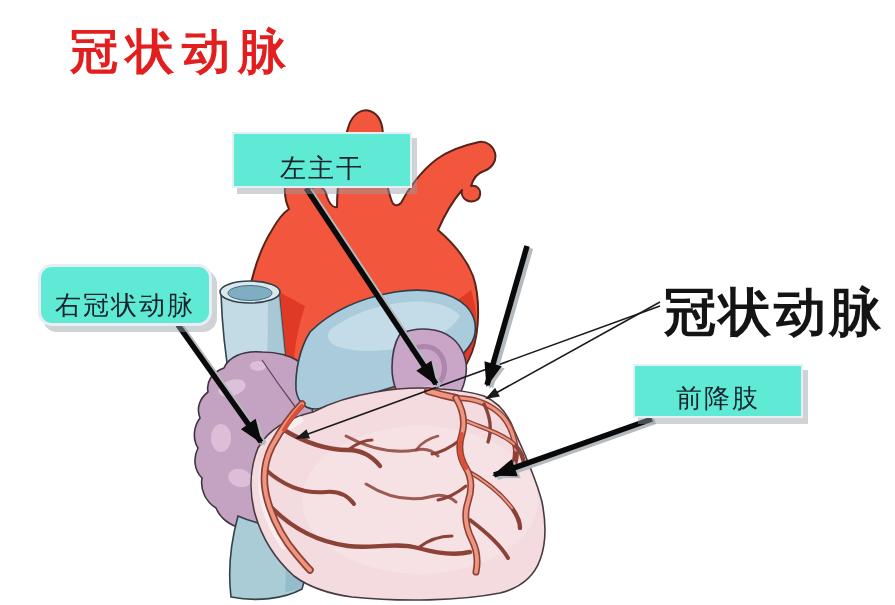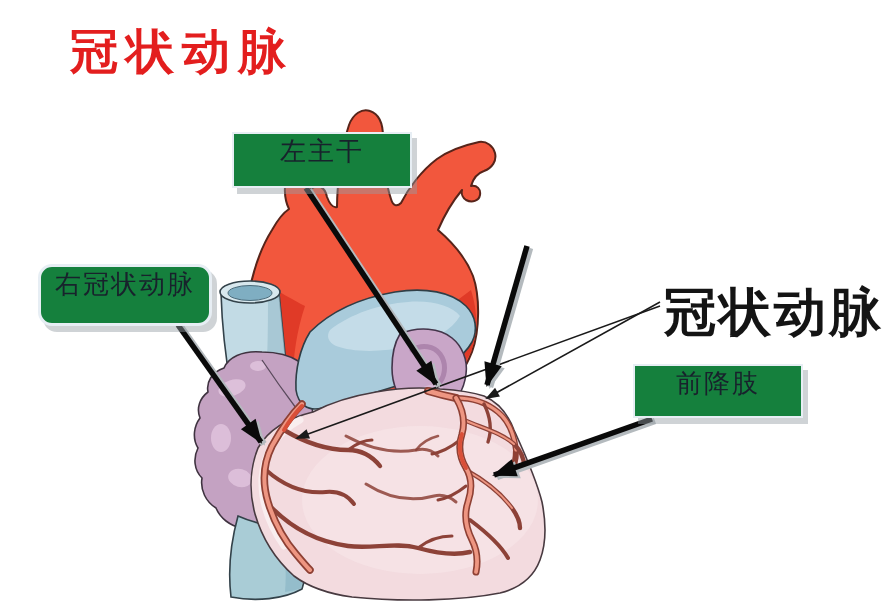--- a/index.html
+++ b/index.html
@@ -11,22 +11,22 @@
   .diagram-title{
     position:absolute;left:70px;top:20px;
     font-size:48px;font-weight:bold;color:#e31e1e;letter-spacing:8px;white-space:nowrap;
   }
   .big-label{
     position:absolute;left:664px;top:278px;
     font-family:"Liberation Serif","DejaVu Serif",serif;
     font-size:52px;font-weight:600;color:#141414;letter-spacing:3px;white-space:nowrap;
   }
   .callout{
-    position:absolute;display:flex;align-items:flex-start;justify-content:center;
-    background:#15803d;border:2px solid #e7eef4;
+    position:absolute;display:flex;align-items:flex-end;justify-content:center;
+    background:#5eead4;border:2px solid #e7eef4;
     box-shadow:5px 6px 0 rgba(148,157,165,0.45);
     color:#18222c;font-size:26px;font-weight:500;letter-spacing:2px;white-space:nowrap;
   }
   .callout.rounded{border-radius:14px;border-width:3px;}
 </style>
 </head>
 <body>
 
 <div class="stage">
 

